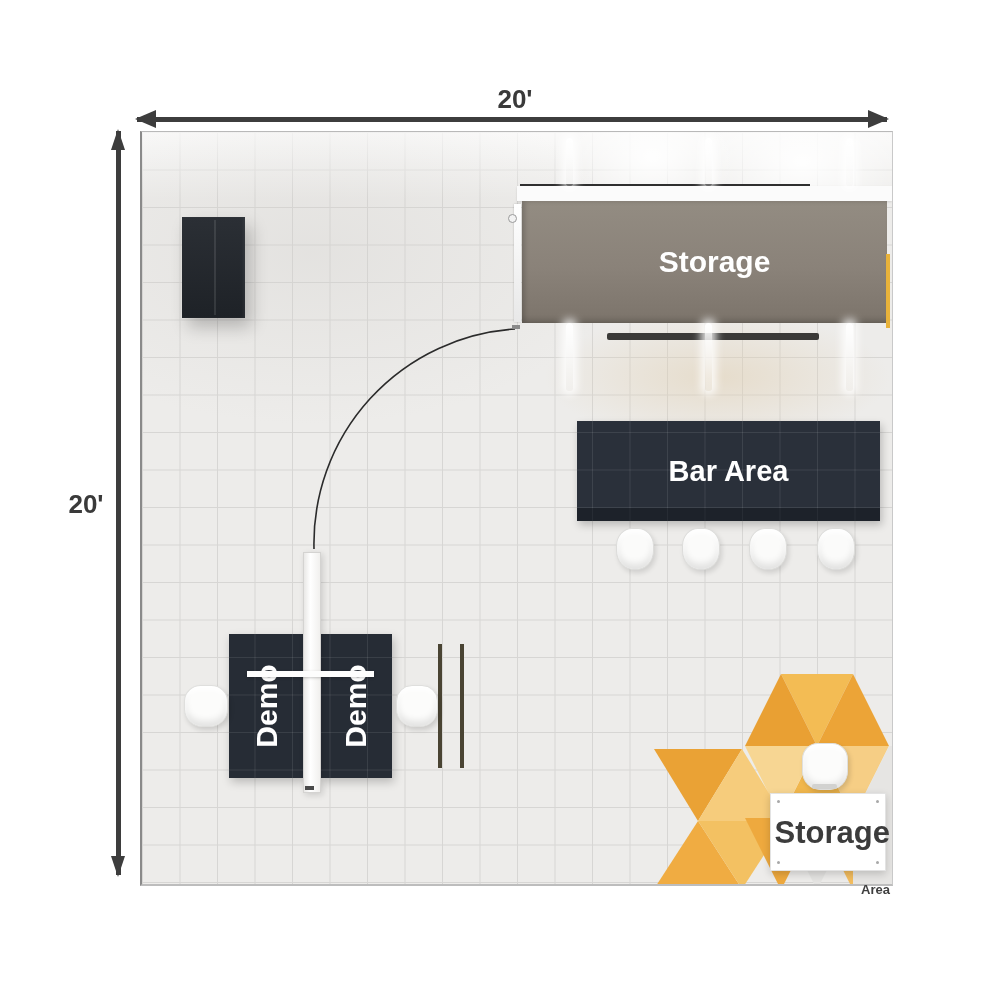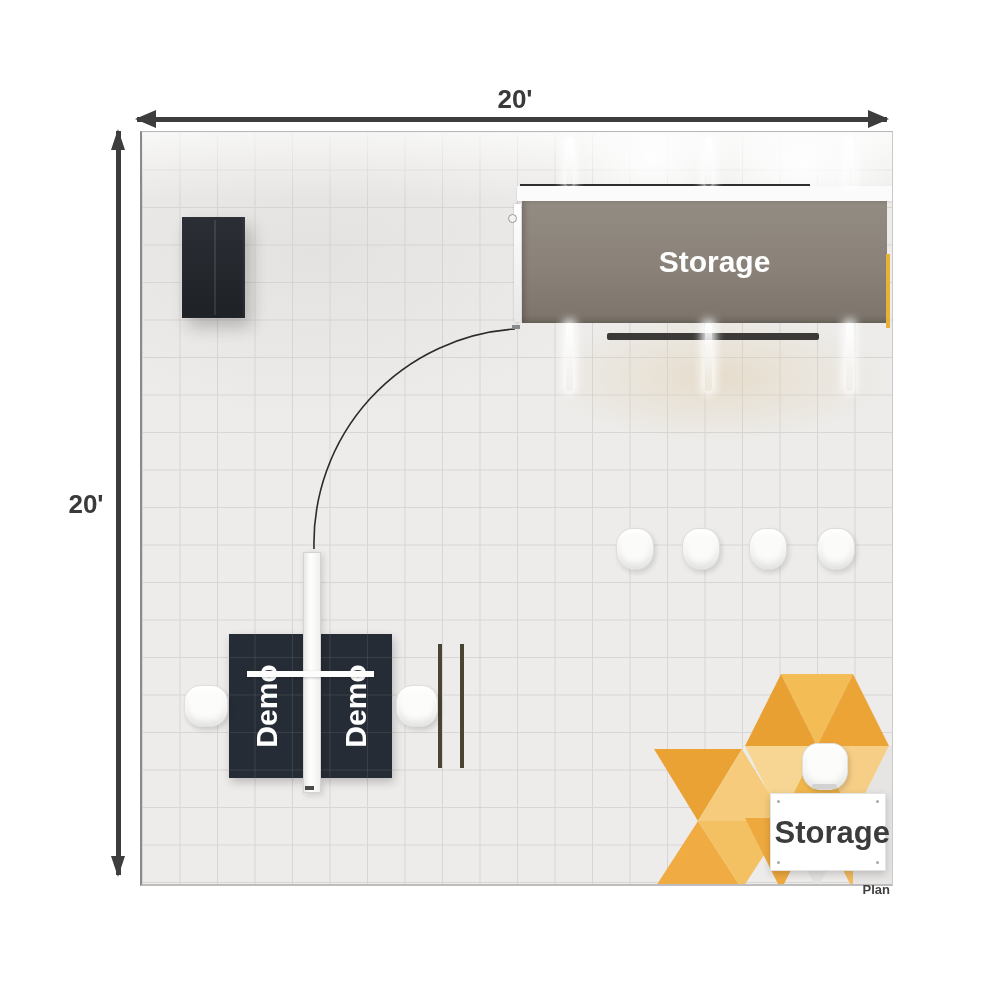--- a/index.html
+++ b/index.html
@@ -156,20 +156,23 @@
     <div class="yellow-sliver"></div>
     <div class="shelf"></div>
 
     <div class="tube up tx1"></div>
     <div class="tube up tx2"></div>
     <div class="tube up tx3"></div>
     <div class="tube down tx1"></div>
     <div class="tube down tx2"></div>
     <div class="tube down tx3"></div>
 
+    <div class="bar">
+      <span class="bar-label">Bar Area</span>
+    </div>
     <div class="stool s1"></div>
     <div class="stool s2"></div>
     <div class="stool s3"></div>
     <div class="stool s4"></div>
 
     <div class="cabinet"></div>
 
     <svg class="curve-svg" viewBox="0 0 750 752">
       <path d="M 373 197 A 215 215 0 0 0 172 417" fill="none" stroke="#2b2b2b" stroke-width="1.6"></path>
       <rect x="370" y="193" width="8" height="4" fill="#8a8a8a"></rect>
@@ -216,15 +219,15 @@
     <div class="chair-base"></div>
     <div class="desk">
       <div class="desk-dot dd1"></div>
       <div class="desk-dot dd2"></div>
       <div class="desk-dot dd3"></div>
       <div class="desk-dot dd4"></div>
     </div>
     <div class="reception-label">Storage</div>
   </div>
 
-  <div class="plan-label">Plan</div>
+  <div class="plan-label">Area</div>
 
 </div>
 
 </body></html>

